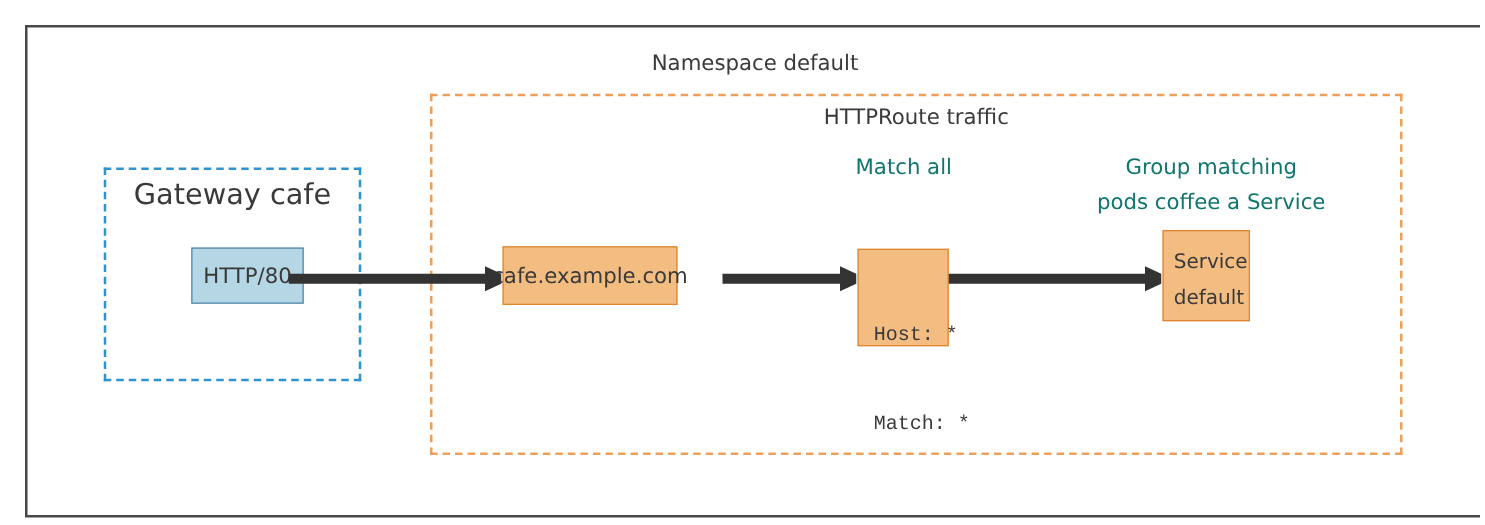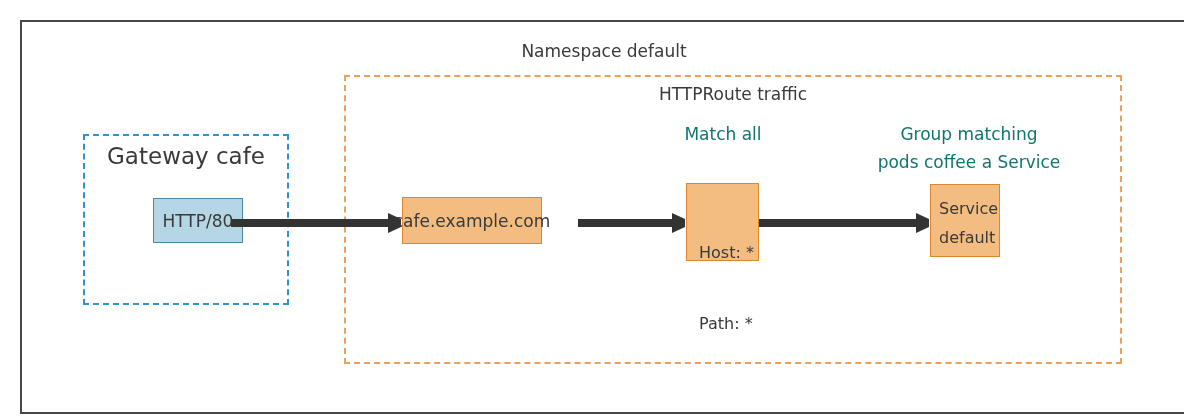--- a/index.html
+++ b/index.html
@@ -144,23 +144,23 @@
     </div>
 
     <div class="node node-blue http-node" style="left:119px; top:176px;margin-left:12px;">
       <span>HTTP/80</span>
     </div>
 
     <div class="node node-orange cafe-node" style="left:380px; top:175px;">
       <span>cafe.example.com</span>
     </div>
 
-    <div class="node node-orange match-node" style="left:664px; top:161px;">
+    <div class="node node-orange match-node" style="left:664px; top:177px;font-family:Liberation Mono, monospace;">
       <div>Host: *</div>
-      <div>Path: *</div>
+      <div>Match: *</div>
     </div>
 
     <div class="node node-orange service-node" style="left:908px; top:162px;">
       <div>Service</div>
       <div>default</div>
     </div>
 
     <div class="arrow arrow-1" style="left:209px; top:197px;">
       <span class="head"></span>
     </div>

